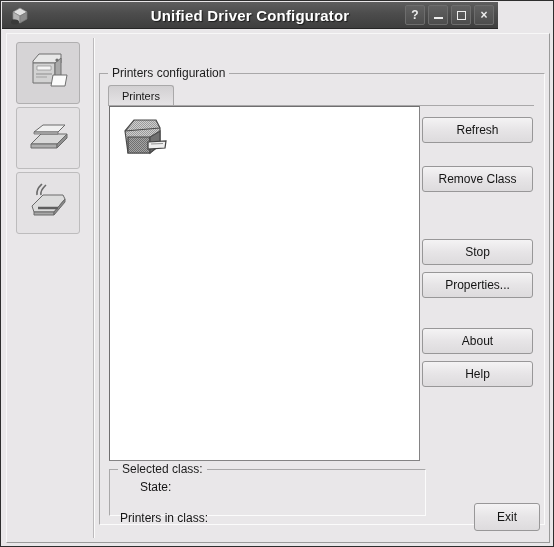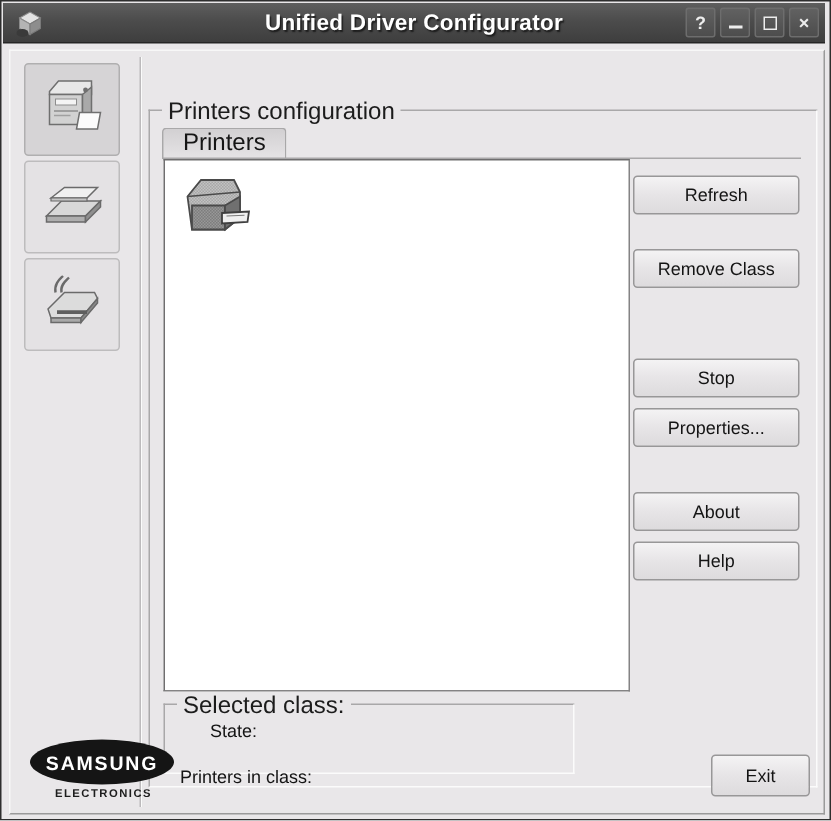--- a/index.html
+++ b/index.html
@@ -19,21 +19,21 @@
     box-sizing: border-box;
     background: #e9e7e9;
     border: 1px solid #2e2e2e;
     overflow: hidden;
   }
 
   
   .titlebar {
     position: absolute;
     left: 1px; top: 1px;
-    width: 548px;
+    width: 496px;
     height: 27px;
     background: linear-gradient(to bottom, #5e5e5e 0%, #4c4c4c 45%, #3e3e3e 100%);
     border-bottom: 1px solid #262626;
     box-sizing: border-box;
     display: flex;
     align-items: center;
   }
   .title-icon {
     width: 26px;
     height: 22px;
@@ -136,21 +136,21 @@
     position: absolute;
     border: 1px solid #a9a8a9;
     box-sizing: border-box;
   }
   .groupbox > .gb-title {
     position: absolute;
     top: -8px;
     left: 8px;
     background: #e9e7e9;
     padding: 0 4px;
-    font-size: 16px;
+    font-size: 12px;
     color: #1c1c1c;
     white-space: nowrap;
   }
   #printers-config {
     left: 92px;
     top: 39px;
     width: 446px;
     height: 452px;
     border-top: 1px solid #a9a8a9;
     border-left: 1px solid #a9a8a9;
@@ -163,21 +163,21 @@
     position: absolute;
     left: 8px;
     top: 8px;
     height: 24px;
     display: flex;
     align-items: flex-end;
   }
   .tab {
     height: 21px;
     padding: 0 13px;
-    font-size: 16px;
+    font-size: 11px;
     color: #161616;
     display: flex;
     align-items: center;
     box-sizing: border-box;
     border-top-left-radius: 3px;
     border-top-right-radius: 3px;
     background: linear-gradient(to bottom, #d2d0d2, #e6e4e6);
     border: 1px solid #a9a8a9;
     border-bottom: none;
     margin-right: 1px;
@@ -243,21 +243,21 @@
   #btn-rem-class  { left: 322px; top: 92px; }
   #btn-stop       { left: 322px; top: 165px; }
   #btn-properties { left: 322px; top: 198px; }
   #btn-about      { left: 322px; top: 254px; }
   #btn-help       { left: 322px; top: 287px; }
 
   
   #selected-class {
     left: 9px;
     top: 395px;
-    width: 274px;
+    width: 317px;
     height: 47px;
     border-top: 1px solid #a9a8a9;
     border-left: 1px solid #a9a8a9;
     border-right: 1px solid #fbfbfb;
     border-bottom: 1px solid #fbfbfb;
   }
   #selected-class .gb-title { background: #e9e7e9; }
   .field-row {
     position: absolute;
     left: 10px;
@@ -431,22 +431,16 @@
       <div class="btn" id="btn-properties">Properties...</div>
       <div class="btn" id="btn-help">Help</div>
 
       <div class="groupbox" id="selected-class">
         <div class="gb-title">Selected class:</div>
         <div class="field-row state">State:</div>
         <div class="field-row printers">Printers in class:</div>
       </div>
     </div>
 
-    <div class="logo">
-      <div class="logo-oval">
-        <span>SAMSUNG</span>
-      </div>
-      <div class="logo-sub">ELECTRONICS</div>
-    </div>
 
     <div class="btn" id="btn-exit">Exit</div>
   </div>
 </div>
 
 </body></html>

